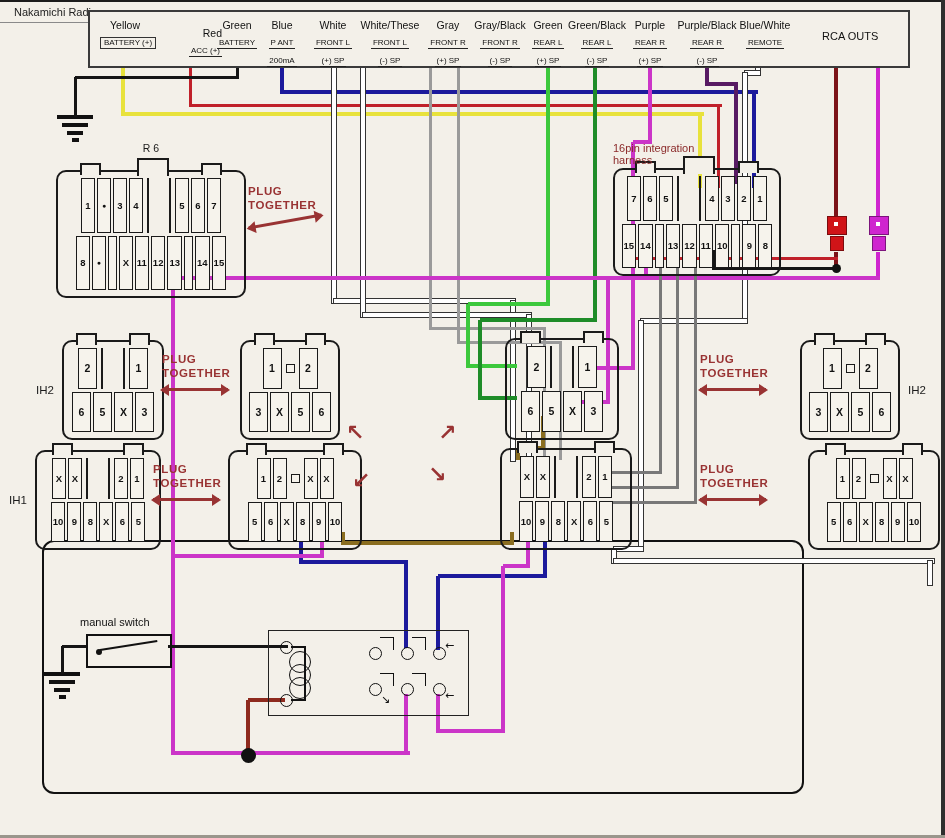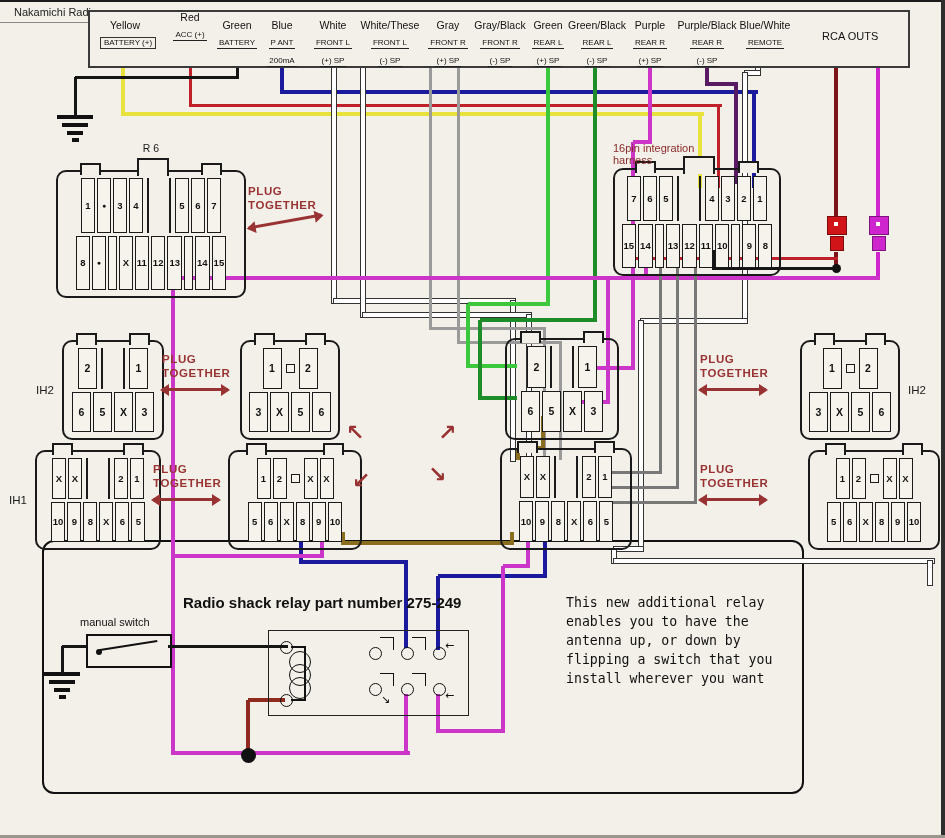--- a/index.html
+++ b/index.html
@@ -74,21 +74,21 @@
   <div class="edge" style="left:0;top:0;width:945px;height:2px;"></div>
   <div class="edge" style="left:941px;top:0;width:4px;height:838px;background:#2e2e2e;"></div>
   <div class="edge" style="left:0;top:835px;width:945px;height:3px;background:#9a968c;"></div>
 
   <div id="nak-title">Nakamichi Radio</div>
   <div id="nak-underline"></div>
 
   <div id="harness-box"></div>
   <div id="harness-labels">
       <div class="wlabel" style="left: 125px; top: 20px; z-index: 5;"><span class="cname">Yellow</span><span class="fn boxed">BATTERY (+)</span></div>
-      <div class="wlabel" style="left: 190px; top: 12px; z-index: 5;"><span class="cname">Red</span><span class="fn">ACC (+)</span></div>
+      <div class="wlabel" style="left: 190px; top: 28px; z-index: 5; text-align: right;"><span class="cname">Red</span><span class="fn">ACC (+)</span></div>
       <div class="wlabel" style="left: 237px; top: 20px; z-index: 5;"><span class="cname">Green</span><span class="fn">BATTERY</span></div>
       <div class="wlabel" style="left: 282px; top: 20px; z-index: 5;"><span class="cname">Blue</span><span class="fn">P ANT</span><br><span class="fn">200mA</span></div>
       <div class="wlabel" style="left: 333px; top: 20px; z-index: 5;"><span class="cname">White</span><span class="fn">FRONT L</span><br><span class="fn">(+) SP</span></div>
       <div class="wlabel" style="left: 390px; top: 20px; z-index: 5;"><span class="cname">White/These</span><span class="fn">FRONT L</span><br><span class="fn">(-) SP</span></div>
       <div class="wlabel" style="left: 448px; top: 20px; z-index: 5;"><span class="cname">Gray</span><span class="fn">FRONT R</span><br><span class="fn">(+) SP</span></div>
       <div class="wlabel" style="left: 500px; top: 20px; z-index: 5;"><span class="cname">Gray/Black</span><span class="fn">FRONT R</span><br><span class="fn">(-) SP</span></div>
       <div class="wlabel" style="left: 548px; top: 20px; z-index: 5;"><span class="cname">Green</span><span class="fn">REAR L</span><br><span class="fn">(+) SP</span></div>
       <div class="wlabel" style="left: 597px; top: 20px; z-index: 5;"><span class="cname">Green/Black</span><span class="fn">REAR L</span><br><span class="fn">(-) SP</span></div>
       <div class="wlabel" style="left: 650px; top: 20px; z-index: 5;"><span class="cname">Purple</span><span class="fn">REAR R</span><br><span class="fn">(+) SP</span></div>
       <div class="wlabel" style="left: 707px; top: 20px; z-index: 5;"><span class="cname">Purple/Black</span><span class="fn">REAR R</span><br><span class="fn">(-) SP</span></div>
@@ -420,21 +420,20 @@
     <span>TOGETHER</span>
     <div class="dbl-arrow" style="width:66px;"></div>
   </div>
 
   <div class="diag-arrow" style="left:346px;top:420px;">↖</div>
   <div class="diag-arrow" style="left:438px;top:420px;">↗</div>
   <div class="diag-arrow" style="left:352px;top:468px;">↙</div>
   <div class="diag-arrow" style="left:428px;top:462px;">↘</div>
 
   <div id="bottom-box"></div>
-  <div id="relay-title">Radio shack relay part number 275-249</div>
   <div id="switch-label">manual switch</div>
   <div id="switch-box">
     <div class="dot" style="left:8px;top:13px;width:6px;height:6px;"></div>
     <div style="position:absolute;left:12px;top:13px;width:58px;height:2.2px;background:#111;transform:rotate(-9deg);transform-origin:left center;"></div>
   </div>
   <div id="relay-box">
 
     <div class="circ" style="left:11px;top:10px;width:11px;height:11px;"></div>
     <div class="circ" style="left:11px;top:63px;width:11px;height:11px;"></div>
     <div style="position:absolute;left:22px;top:15px;width:14px;height:1.6px;background:#111;"></div>
@@ -453,21 +452,20 @@
     <div class="circ" style="left:164px;top:52px;width:11px;height:11px;"></div>
     <div class="bracket" style="left:111px;top:6px;"></div>
     <div class="bracket" style="left:143px;top:6px;"></div>
     <div class="bracket" style="left:111px;top:42px;"></div>
     <div class="bracket" style="left:143px;top:42px;"></div>
     <div class="rarrow" style="left:176px;top:8px;">←</div>
     <div class="rarrow" style="left:176px;top:58px;">←</div>
     <div class="rarrow" style="left:112px;top:62px;">↘</div>
   </div>
 
-  <div id="note-black">This new additional relay enables you to have the antenna up, or down by flipping a switch that you install wherever you want</div>
 
 <div class="gndbar" style="left: 57px; top: 115px; width: 36px; height: 3.5px;"></div>
     <div class="gndbar" style="left: 62px; top: 123px; width: 26px; height: 3.5px;"></div>
     <div class="gndbar" style="left: 67px; top: 131px; width: 16px; height: 3.5px;"></div>
     <div class="gndbar" style="left: 71.5px; top: 138px; width: 7px; height: 3.5px;"></div>
     <div class="gndbar" style="left: 44px; top: 672px; width: 36px; height: 3.5px;"></div>
     <div class="gndbar" style="left: 49px; top: 680px; width: 26px; height: 3.5px;"></div>
     <div class="gndbar" style="left: 54px; top: 688px; width: 16px; height: 3.5px;"></div>
     <div class="gndbar" style="left: 58.5px; top: 695px; width: 7px; height: 3.5px;"></div>
   </div>

